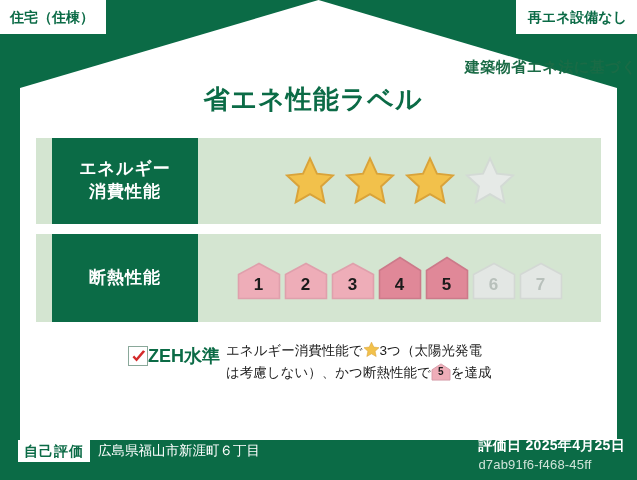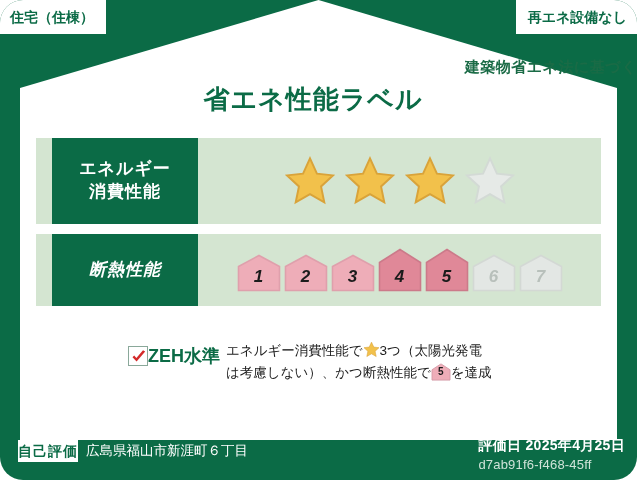--- a/index.html
+++ b/index.html
@@ -6,21 +6,20 @@
   html, body {
     width: 637px; height: 480px;
     font-family: "Liberation Sans", "DejaVu Sans", sans-serif;
     overflow: hidden;
   }
   #label {
     position: relative;
     width: 637px; height: 480px;
     background: #0B6B46;
     overflow: hidden;
-    border-radius: 23px;
   }
 
   
   .roof {
     position: absolute;
     left: 20px; top: 0px;
     width: 597px; height: 440px;
     background: #ffffff;
     clip-path: polygon(0% 20.0%, 50% 0%, 100% 20.0%, 100% 100%, 0% 100%);
   }
@@ -63,21 +62,21 @@
 
   
   .row {
     position: absolute;
     left: 36px; width: 565px;
     display: flex;
     align-items: stretch;
     background: #D4E5D1;
   }
   .row-energy { top: 138px; height: 86px; }
-  .row-insul  { top: 234px; height: 72px; font-style: italic; }
+  .row-insul  { top: 234px; height: 88px; }
 
   .row-label {
     width: 146px;
     background: #0B6B46;
     color: #ffffff;
     font-size: 17px;
     font-weight: bold;
     line-height: 1.35;
     display: flex;
     align-items: center;
@@ -165,21 +164,21 @@
   }
   .footer-left {
     position: absolute; left: 18px; top: 8px;
     display: flex; align-items: center; gap: 8px;
   }
   .self-eval {
     background: #ffffff;
     color: #0B6B46;
     font-size: 14px;
     font-weight: bold;
-    padding: 2px 0;
+    padding: 2px 6px;
     letter-spacing: 1px;
     line-height: 1.3;
   }
   .address { font-size: 13.5px; color: #ffffff; }
   .footer-right {
     position: absolute; right: 12px; top: 5px;
     text-align: left;
   }
   .eval-date { font-size: 14px; font-weight: bold; color: #ffffff; letter-spacing: 0.3px; }
   .eval-id { font-size: 13px; color: #cfe3d8; margin-top: 2px; letter-spacing: 0.2px; }

